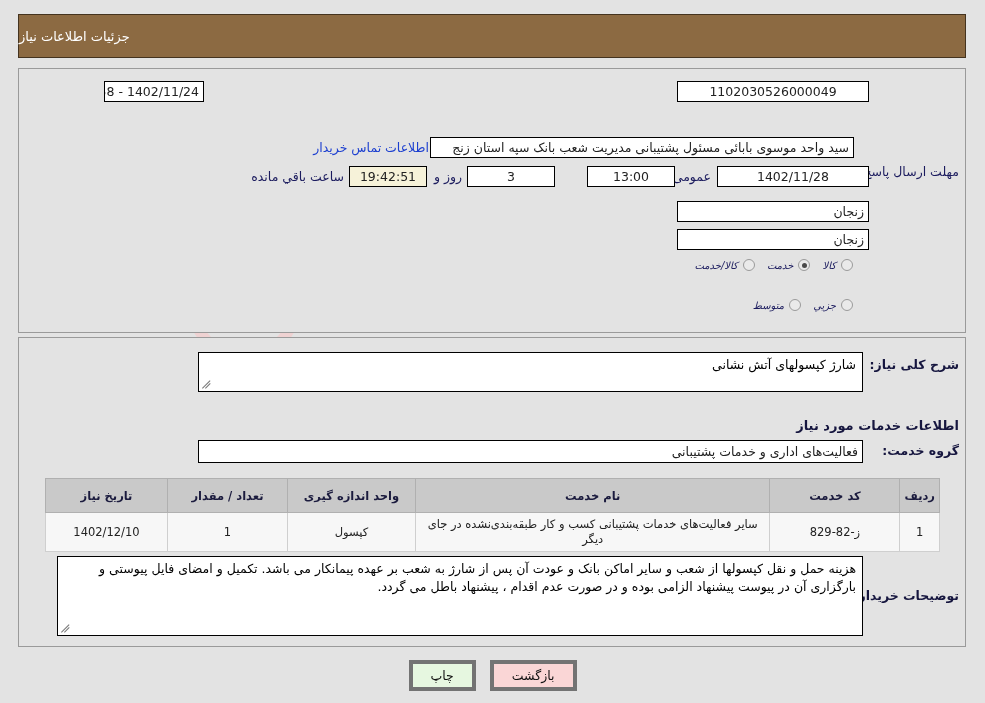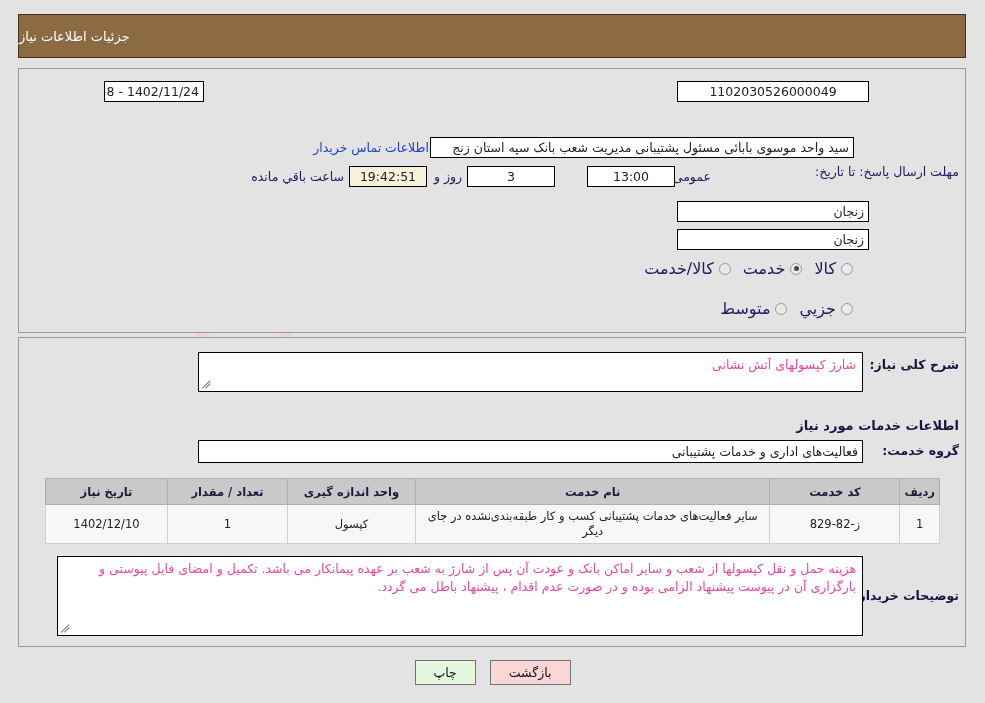--- a/index.html
+++ b/index.html
@@ -110,36 +110,36 @@
     vertical-align: middle;
   }
   .radio.on::after {
     content: "";
     position: absolute;
     left: 2.5px; top: 2.5px;
     width: 5px; height: 5px;
     border-radius: 50%;
     background: #4a4a4a;
   }
-  .radio-lbl { font-size: 16px; color: #1b1b5e; margin-right: 5px; margin-left: 12px; }
+  .radio-lbl { font-size: 10px; color: #1b1b5e; margin-right: 5px; margin-left: 12px; font-style: italic; }
 
   .checkbox {
     display: inline-block;
     width: 12px; height: 12px;
     border: 1px solid #9a9a9a;
     background: #ffffff;
     vertical-align: middle;
   }
 
   
   .ta {
     background: #ffffff;
     border: 1px solid #000000;
     font-size: 12.5px;
-    color: #ec4899;
+    color: #000000;
     padding: 3px 6px;
     text-align: right;
     line-height: 18px;
     position: relative;
     overflow: hidden;
     margin-left: 28px;
   }
   .ta .grip {
     position: absolute;
     left: 3px; bottom: 2px;
@@ -167,40 +167,40 @@
     width: 895px;
     border-collapse: collapse;
     font-size: 11.5px;
     z-index: 1;
   }
   .tbl th {
     background: #c9c9c9;
     border: 1px solid #b0b0b0;
     color: #1b1b3e;
     font-weight: bold;
-    height: 26px;
+    height: 34px;
     font-size: 11.5px;
     padding: 2px 4px;
   }
   .tbl td {
     background: #f7f7f7;
     border: 1px solid #cfcfcf;
     color: #222;
     text-align: center;
     padding: 4px 5px;
     font-size: 11.5px;
     line-height: 15px;
   }
 
   
   .btns { position: absolute; left: 0; right: 0; top: 660px; display: flex; justify-content: center; gap: 14px; z-index: 2; }
   .btn {
     font-size: 12.5px;
     padding: 3px 18px;
-    border: 1px solid #737373;
+    border: 4px solid #737373;
     cursor: pointer;
     font-family: "DejaVu Sans", "Liberation Sans", sans-serif;
     line-height: 17px;
   }
   .btn-back { background: #fad6d6; color: #111; }
   .btn-print { background: #e6f7e0; color: #111; }
 </style>
 </head>
 <body>
 
@@ -237,20 +237,21 @@
 
   <div class="row" style="right:26px; top:136px;">
     <span class="lbl">ایجاد کننده درخواست:</span>
   </div>
   <div class="inp rt" style="position:absolute; right:131px; top:137px; width:424px; z-index:1;">سید واحد موسوی بابائی مسئول پشتیبانی  مدیریت شعب بانک سپه استان زنج</div>
   <a class="link" style="position:absolute; right:556px; top:140px; z-index:1;">اطلاعات تماس خریدار</a>
 
   <div style="position:absolute; right:26px; top:164px; width:84px; z-index:1;">
     <span class="lbl" style="display:block; line-height:15px;">مهلت ارسال پاسخ: تا تاریخ:</span>
   </div>
+  <div class="inp" style="position:absolute; right:116px; top:166px; width:152px; z-index:1;">1402/11/28</div>
   <span class="lbl" style="position:absolute; right:274px; top:169px; z-index:1;">عمومی</span>
   <div class="inp" style="position:absolute; right:310px; top:166px; width:88px; z-index:1;">13:00</div>
   <div class="inp" style="position:absolute; right:430px; top:166px; width:88px; z-index:1;">3</div>
   <span class="lbl" style="position:absolute; right:523px; top:169px; z-index:1;">روز و</span>
   <div class="inp cream" style="position:absolute; right:558px; top:166px; width:78px; z-index:1;">19:42:51</div>
   <span class="lbl" style="position:absolute; right:641px; top:169px; z-index:1;">ساعت باقي مانده</span>
 
   <div class="row" style="right:26px; top:200px;">
     <span class="lbl">استان محل تحویل:</span>
   </div>

